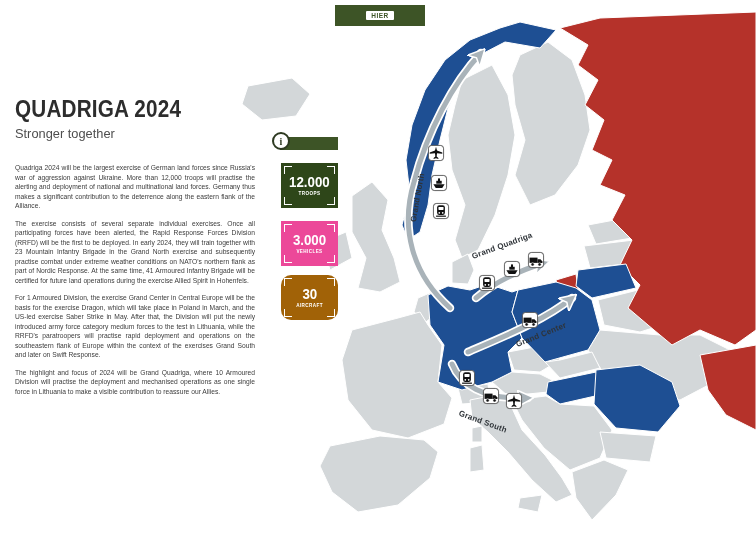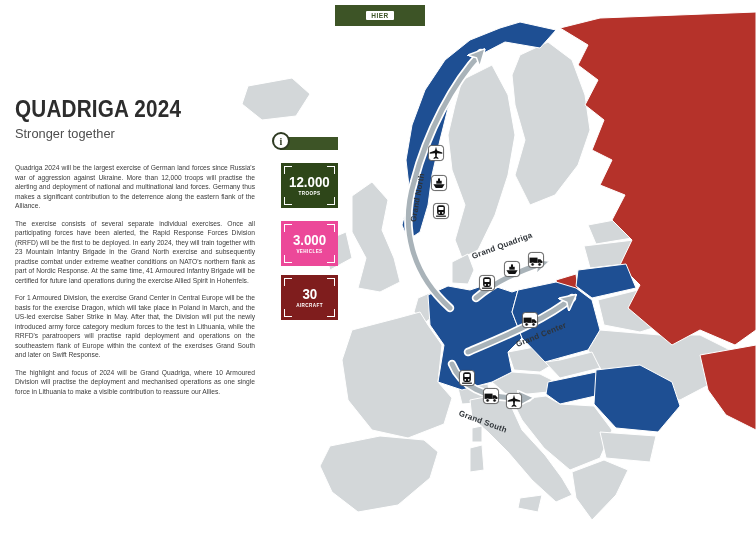--- a/index.html
+++ b/index.html
@@ -207,21 +207,21 @@
 
     <div id="stat-2" class="stat-box" style="background-color: #ec4899;">
       <span class="corner tl"></span>
       <span class="corner tr"></span>
       <span class="corner bl"></span>
       <span class="corner br"></span>
       <span class="val">3.000</span>
       <span class="lab">VEHICLES</span>
     </div>
 
-    <div id="stat-3" class="stat-box" style="background-color: #7f1d1d;">
+    <div id="stat-3" class="stat-box" style="background-color: #a16207; border-radius: 10px;">
       <span class="corner tl"></span>
       <span class="corner tr"></span>
       <span class="corner bl"></span>
       <span class="corner br"></span>
       <span class="val">30</span>
       <span class="lab">AIRCRAFT</span>
     </div>
   </div>
 
 </div>

